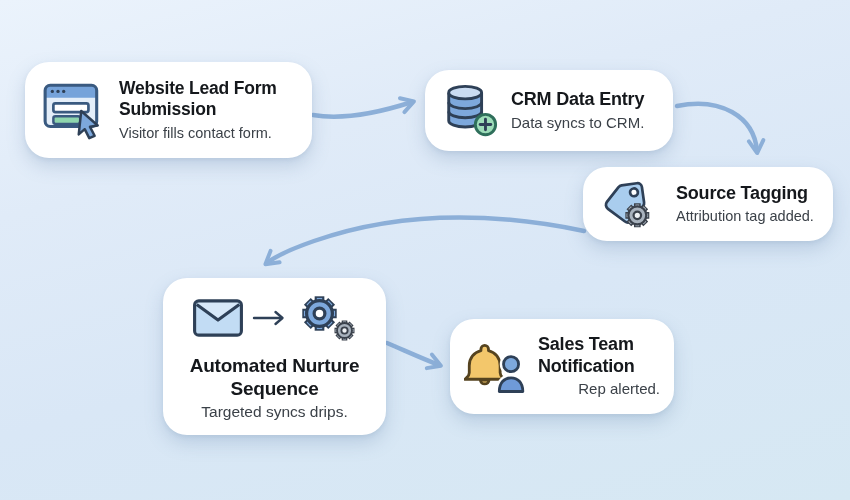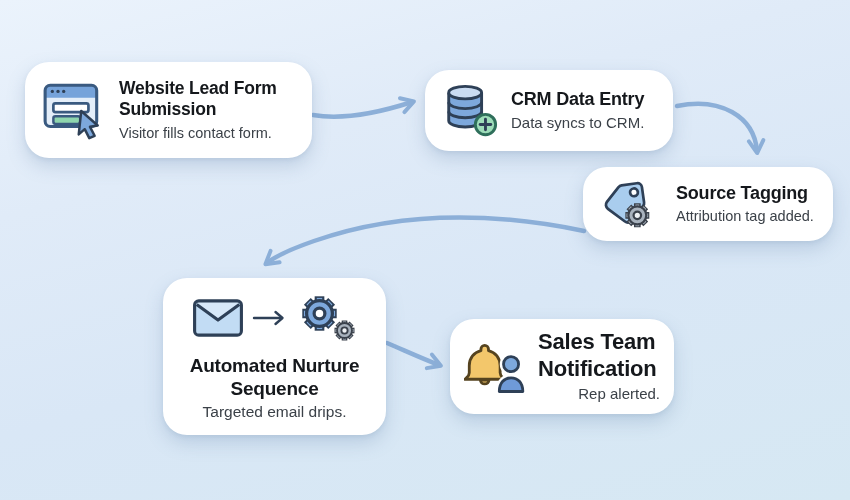--- a/index.html
+++ b/index.html
@@ -24,21 +24,21 @@
   #card-2{left:425px;top:70px;width:248px;height:81px;padding:0 16px;}
   #card-2 .title{font-size:18px;}
   #card-2 .subtitle{font-size:15px;}
   #card-3{left:583px;top:167px;width:250px;height:74px;padding:0 14px;gap:21px;}
   #card-3 .title{font-size:18px;}
   #card-3 .subtitle{font-size:14.5px;margin-top:2px;}
   #card-4{left:163px;top:278px;width:223px;height:157px;padding:12px 14px;}
   #card-4 .title{font-size:19px;max-width:195px;margin-top:6px;}
   #card-4 .subtitle{font-size:15.5px;margin-top:2px;}
   #card-5{left:450px;top:319px;width:224px;height:95px;padding:0 14px;gap:10px;}
-  #card-5 .title{font-size:22px;max-width:125px;}
+  #card-5 .title{font-size:18px;max-width:125px;}
   #card-5 .subtitle{font-size:15px;margin-top:2px;text-align:right;}
   .icon{flex:0 0 auto;display:block;}
   .icon-row{display:flex;align-items:center;gap:8px;}
 </style>
 </head>
 <body>
 
 <svg width="0" height="0" style="position:absolute" aria-hidden="true">
   <defs>
     <symbol id="gear" viewBox="-20 -20 40 40">
@@ -136,21 +136,21 @@
         <line x1="2" y1="10" x2="29" y2="10" stroke="#2e4057" stroke-width="2.4" stroke-linecap="round"></line>
         <path d="M23.5 4 L30.5 10 L23.5 16" fill="none" stroke="#2e4057" stroke-width="2.4" stroke-linecap="round" stroke-linejoin="round"></path>
       </svg>
       <svg class="icon" width="62" height="52" viewBox="0 0 62 52">
         <use href="#gear" x="2" y="0" width="43" height="43" style="--g-fill:#7da8dc;--g-stroke:#2e4057;--g-hole:#ffffff"></use>
         <use href="#gear" x="36" y="26" width="25" height="25" style="--g-fill:#a8b2bd;--g-stroke:#3a414b;--g-hole:#eef1f4"></use>
       </svg>
     </div>
     <div>
       <div class="title">Automated Nurture Sequence</div>
-      <div class="subtitle">Targeted email drips.</div>
+      <div class="subtitle">Targeted syncs drips.</div>
     </div>
   </div>
 
   <div id="card-5" class="card h">
     <svg class="icon" width="64" height="58" viewBox="0 0 68 60">
       <path d="M22 7 c2.2 0 4 1.8 4 4 v1.6 c7.4 1.8 12.4 8 12.4 16 v7.4 c0 2.2 1.2 4 3 5.6 l1.6 1.4 H1 l1.6 -1.4 c1.8 -1.6 3 -3.4 3 -5.6 v-7.4 c0 -8 5 -14.2 12.4 -16 V11 c0 -2.2 1.8 -4 4 -4 z" fill="#f3c76b" stroke="#55431f" stroke-width="3" stroke-linejoin="round"></path>
       <path d="M17.5 44 a4.5 4 0 0 0 9 0 z" fill="#f3c76b" stroke="#55431f" stroke-width="3" stroke-linejoin="round"></path>
       <g stroke="#ffffff" stroke-width="8" fill="none">
         <circle cx="50" cy="27" r="8"></circle>
         <path d="M37.5 56 c0 -9.5 5.6 -14.5 12.5 -14.5 s12.5 5 12.5 14.5 z"></path>

